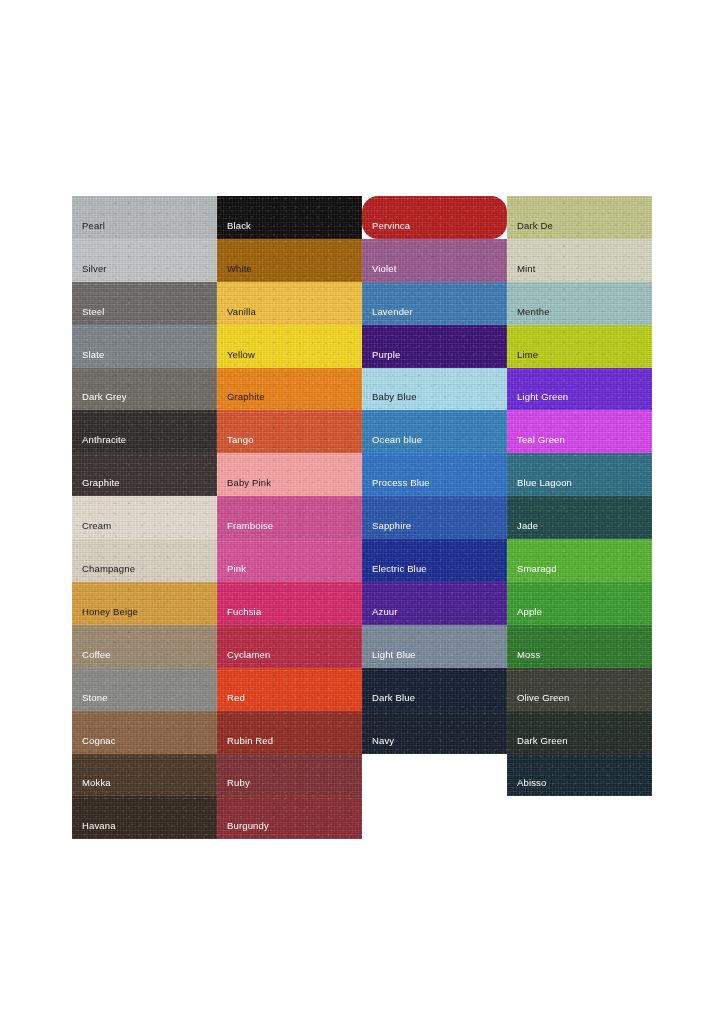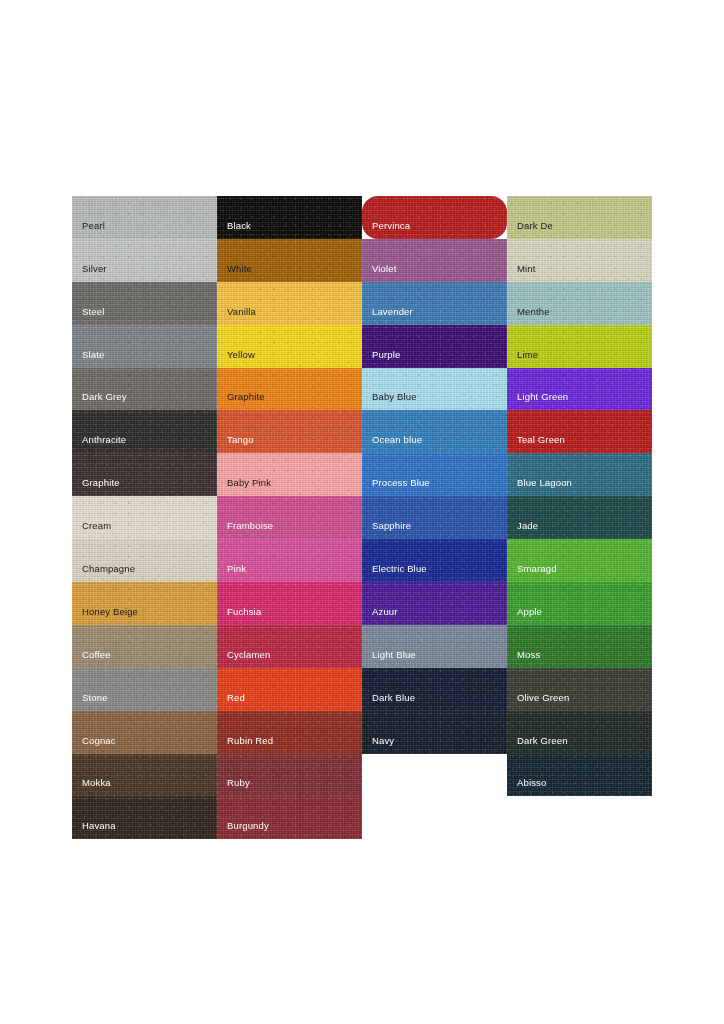--- a/index.html
+++ b/index.html
@@ -241,21 +241,21 @@
       </div>
       <div class="swatch" style="background: rgb(159, 196, 195);">
         <span class="swatch-label label-dark">Menthe</span>
       </div>
       <div class="swatch" style="background: rgb(188, 209, 24);">
         <span class="swatch-label label-dark">Lime</span>
       </div>
       <div class="swatch" style="background: #6d28d9;">
         <span class="swatch-label label-light">Light Green</span>
       </div>
-      <div class="swatch" style="background: #b91c1c;">
+      <div class="swatch" style="background: #d946ef;">
         <span class="swatch-label label-light">Teal Green</span>
       </div>
       <div class="swatch" style="background: rgb(46, 111, 133);">
         <span class="swatch-label label-light">Blue Lagoon</span>
       </div>
       <div class="swatch" style="background: rgb(29, 74, 73);">
         <span class="swatch-label label-light">Jade</span>
       </div>
       <div class="swatch" style="background: rgb(86, 182, 49);">
         <span class="swatch-label label-light">Smaragd</span>

